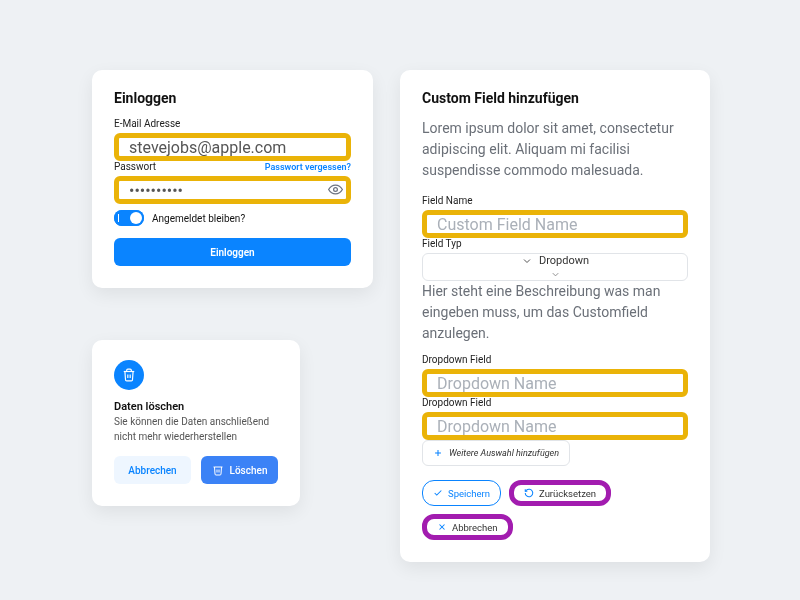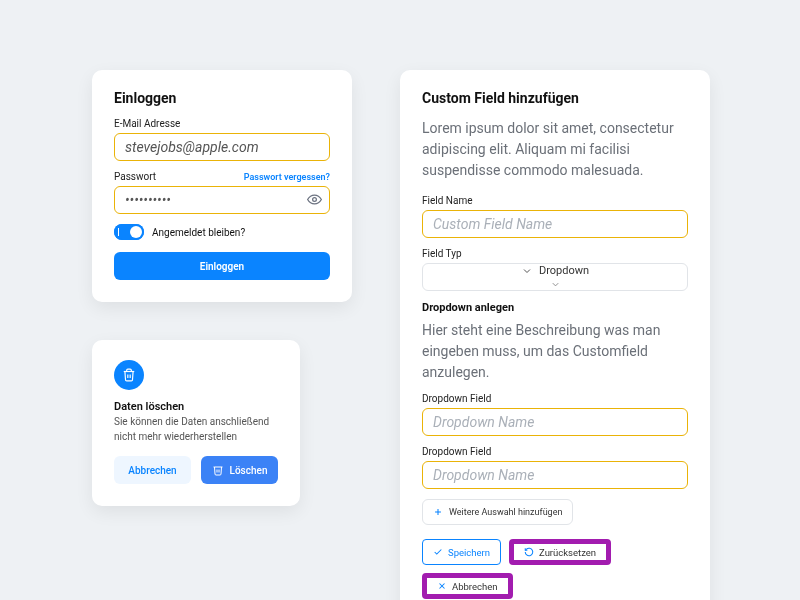--- a/index.html
+++ b/index.html
@@ -1,42 +1,42 @@
 <!DOCTYPE html>
 <html><head>
 <meta charset="utf-8">
 <style>
   * { box-sizing: border-box; margin: 0; padding: 0; font-family: -apple-system, BlinkMacSystemFont, "Segoe UI", Roboto, Helvetica, Arial, sans-serif; }
   body { background: #eef1f4; width: 800px; height: 600px; position: relative; overflow: hidden; }
   .card { background: #fff; border-radius: 10px; box-shadow: 0 6px 18px rgba(0,0,0,0.07); padding: 20px 22px 22px; position: absolute; }
-  .login-card { left: 92px; top: 70px; width: 260px; }
+  .login-card { left: 92px; top: 70px; width: 281px; }
   .delete-card { left: 92px; top: 340px; width: 208px; }
   .custom-card { left: 400px; top: 70px; width: 310px; }
   .h { font-size: 14px; font-weight: 700; color: #111; margin-bottom: 12px; }
   .small-label { font-size: 10px; color: #222; margin-bottom: 4px; display: block; }
   .row-label { display:flex; justify-content:space-between; align-items:flex-end; margin-bottom:4px;}
   .link { font-size: 9px; font-weight:600; color: #0a84ff; cursor:pointer; }
-  .input { width: 100%; font-size: 14px; color:#555; border: 1px solid #eab308; border-radius: 6px; height: 28px; padding: 0 10px; outline:none;font-style:italic; }
+  .input { width: 100%; font-size: 16px; color:#555; border: 5px solid #eab308; border-radius: 6px; height: 28px; padding: 0 10px; outline:none; }
   .input::placeholder { color: #aab0b8; }
-  .field { margin-bottom: 10px; }
+  .field { }
   .pw-wrap { position: relative; }
   .eye { position:absolute; right:8px; top:6px; color:#6b7280; cursor:pointer; }
   .toggle-row { display:flex; align-items:center; gap:8px; margin: 6px 0 12px; }
   .toggle { width: 30px; height: 16px; background:#0a84ff; border-radius: 10px; position:relative; cursor:pointer; box-shadow: inset 0 0 0 1px #0a84ff; }
   .toggle::after { content:""; position:absolute; right:2px; top:2px; width:12px; height:12px; background:#fff; border-radius:50%; }
   .toggle::before { content:""; position:absolute; left:4px; top:4px; width:3px; height:8px; border-left:1.5px solid #fff; }
   .toggle-label { font-size: 10px; color:#111; }
   .btn-primary { width:100%; height:28px; border:none; border-radius:6px; background:#0a84ff; color:#fff; font-size:10px; font-weight:600; cursor:pointer; }
   .desc { font-size: 14px; color:#6b7078; line-height:1.5; margin-bottom: 14px; }
   .select { width:100%; border:1px solid #e1e4e8; border-radius:6px; height:28px; display:flex; align-items:center; justify-content:space-between; padding:0 10px; cursor:pointer;flex-direction:column; }
   .select-left { display:flex; align-items:center; gap:6px; font-size:11px; color:#333; }
   .sub-h { font-size: 11px; font-weight:700; color:#111; margin: 8px 0 6px; }
-  .add-btn { display:inline-flex; align-items:center; gap:6px; border:1px solid #e1e4e8; border-radius:6px; height:26px; padding:0 10px; font-size:9px; color:#333; cursor:pointer; background:#fff; }
+  .add-btn { display:inline-flex; align-items:center; gap:6px; border:1px solid #e1e4e8; border-radius:6px; height:26px; padding:0 10px; font-size:9px; color:#333; cursor:pointer; background:#fff;font-style:italic; }
   .btn-row { display:flex; gap:8px; margin-top: 14px; flex-wrap:wrap; }
-  .btn-sm { display:inline-flex; align-items:center; gap:5px; height:26px; padding:0 10px; font-size:9.5px; border-radius:4px; cursor:pointer; background:#fff; }
+  .btn-sm { display:inline-flex; align-items:center; gap:5px; height:26px; padding:0 10px; font-size:9.5px; border-radius:12px; cursor:pointer; background:#fff; }
   .btn-outline-blue { border:1px solid #0a84ff; color:#0a84ff; }
   .btn-outline-gray { border:5px solid #a21caf; color:#333; }
   .circle-icon { width:30px; height:30px; border-radius:50%; background:#0a84ff; display:flex; align-items:center; justify-content:center; margin-bottom:10px; }
   .del-title { font-size: 11px; font-weight:600; color:#111; margin-bottom:2px;}
   .del-text { font-size: 10px; color:#555; line-height:1.45; margin-bottom:12px; }
   .del-btns { display:flex; gap:10px; }
   .btn-light { flex:1; height:28px; border:none; border-radius:6px; background:#eef6ff; color:#0a84ff; font-size:10px; font-weight:500; cursor:pointer;}
   .btn-blue { flex:1; height:28px; border:none; border-radius:6px; background:#3b82f6; color:#fff; font-size:10px; font-weight:500; cursor:pointer; display:flex; align-items:center; justify-content:center; gap:6px;}
   svg { display:block; }
 </style>
@@ -116,21 +116,20 @@
             <polyline points="6 9 12 15 18 9"></polyline>
           </svg>
         <span>Dropdown</span>
       </div>
       <svg width="11" height="11" viewBox="0 0 24 24" fill="none" stroke="#888" stroke-width="2">
           <polyline points="6 9 12 15 18 9"></polyline>
         </svg>
     </div>
   </div>
 
-  <div class="sub-h">Dropdown anlegen</div>
   <div class="desc" style="margin-bottom:10px">Hier steht eine Beschreibung was man eingeben muss, um das Customfield anzulegen.</div>
 
   <div class="field">
     <label class="small-label">Dropdown Field</label>
     <input class="input" placeholder="Dropdown Name" style="">
   </div>
   <div class="field">
     <label class="small-label">Dropdown Field</label>
     <input class="input" placeholder="Dropdown Name" style="">
   </div>

